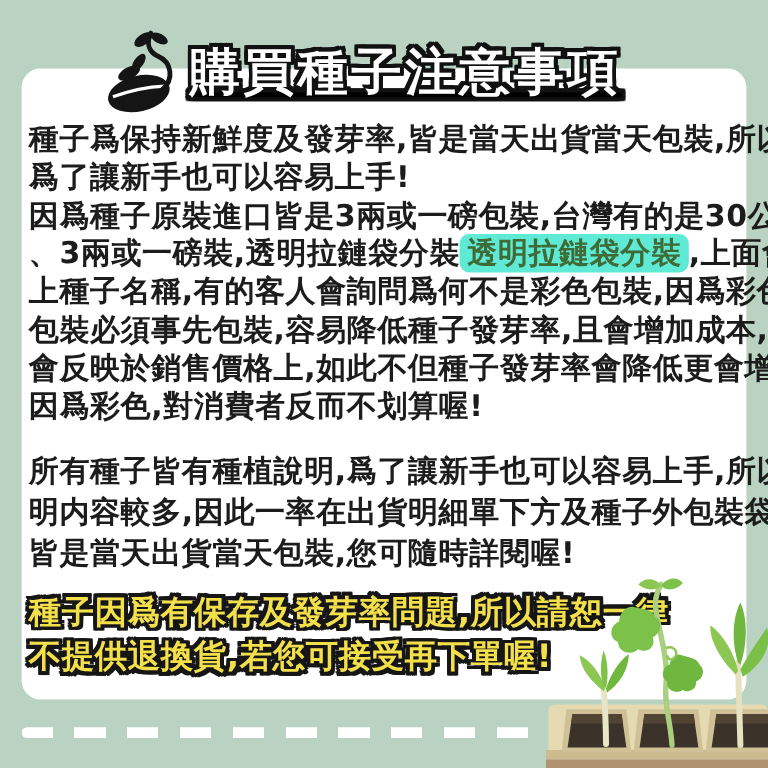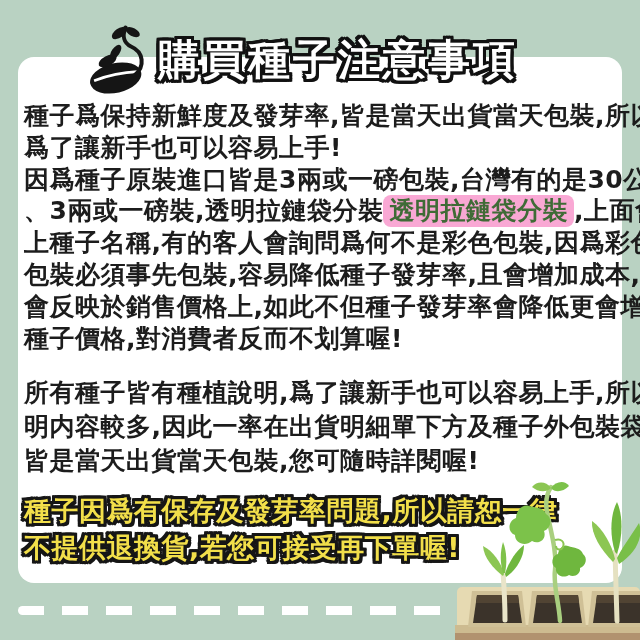--- a/index.html
+++ b/index.html
@@ -7,21 +7,21 @@
     position:relative; width:640px; height:640px;
     background:#b9d2c2; overflow:hidden;
     font-family:"DejaVu Sans", sans-serif;
   }
   .card {
     position:absolute; left:18px; top:57px; width:604px; height:526px;
     background:#ffffff; border-radius:16px;
   }
   .header {
     position:absolute; left:86px; top:22px; height:76px;
-    display:flex; align-items:center; z-index:3;
+    display:flex; align-items:center; z-index:3;text-decoration:underline;
   }
   .seed-icon svg { width:72px; height:72px; display:block; }
   .title {
     margin:0; font-size:42px; font-weight:bold; letter-spacing:3px;
     color:#ffffff; line-height:1; white-space:nowrap;
     text-shadow:
       -3px -3px 0 #111, -3px 0 0 #111, -3px 3px 0 #111,
       0 -3px 0 #111, 0 3px 0 #111,
       3px -3px 0 #111, 3px 0 0 #111, 3px 3px 0 #111,
       -2px -3px 0 #111, 2px -3px 0 #111, -2px 3px 0 #111, 2px 3px 0 #111,
@@ -29,21 +29,21 @@
   }
   .bodytext {
     position:absolute; left:24px; top:100px; width:600px; z-index:2;
     font-size:25px; line-height:31.8px; letter-spacing:0.5px;
     color:#1c1c1c; font-weight:600;
   }
   .bodytext p { margin:0; white-space:nowrap; }
   .para3 { margin-top:22px; }
   .para3 p { line-height:34px; }
   .hl {
-    background:#f9a8d4; color:#3f6b36; border-radius:8px;
+    background:#5eead4; color:#3f6b36; border-radius:8px;
     padding:1px 6px 2px; font-weight:700;
   }
   .warning {
     position:absolute; left:24px; top:492px; z-index:2;
     font-size:27px; font-weight:bold; letter-spacing:0.5px;
     color:#f2df4a; line-height:37px;
   }
   .warning p { margin:0; white-space:nowrap;
     text-shadow:
       -3px -3px 0 #161616, -3px 0 0 #161616, -3px 3px 0 #161616,
@@ -89,21 +89,21 @@
     <div class="para">
       <p>種子爲保持新鮮度及發芽率,皆是當天出貨當天包裝,所以</p>
       <p>爲了讓新手也可以容易上手!</p>
     </div>
     <div class="para">
       <p>因爲種子原裝進口皆是3兩或一磅包裝,台灣有的是30公斤</p>
       <p><span>、3兩或一磅裝,透明拉鏈袋分裝</span><span class="hl">透明拉鏈袋分裝</span><span>,上面會貼</span></p>
       <p>上種子名稱,有的客人會詢問爲何不是彩色包裝,因爲彩色</p>
       <p>包裝必須事先包裝,容易降低種子發芽率,且會增加成本,就</p>
       <p>會反映於銷售價格上,如此不但種子發芽率會降低更會增加</p>
-      <p>種子價格,對消費者反而不划算喔!</p>
+      <p>因爲彩色,對消費者反而不划算喔!</p>
     </div>
     <div class="para para3">
       <p>所有種子皆有種植說明,爲了讓新手也可以容易上手,所以說</p>
       <p>明内容較多,因此一率在出貨明細單下方及種子外包裝袋上</p>
       <p>皆是當天出貨當天包裝,您可隨時詳閱喔!</p>
     </div>
   </div>
 
   <div class="warning">
     <p>種子因爲有保存及發芽率問題,所以請恕一律</p>

